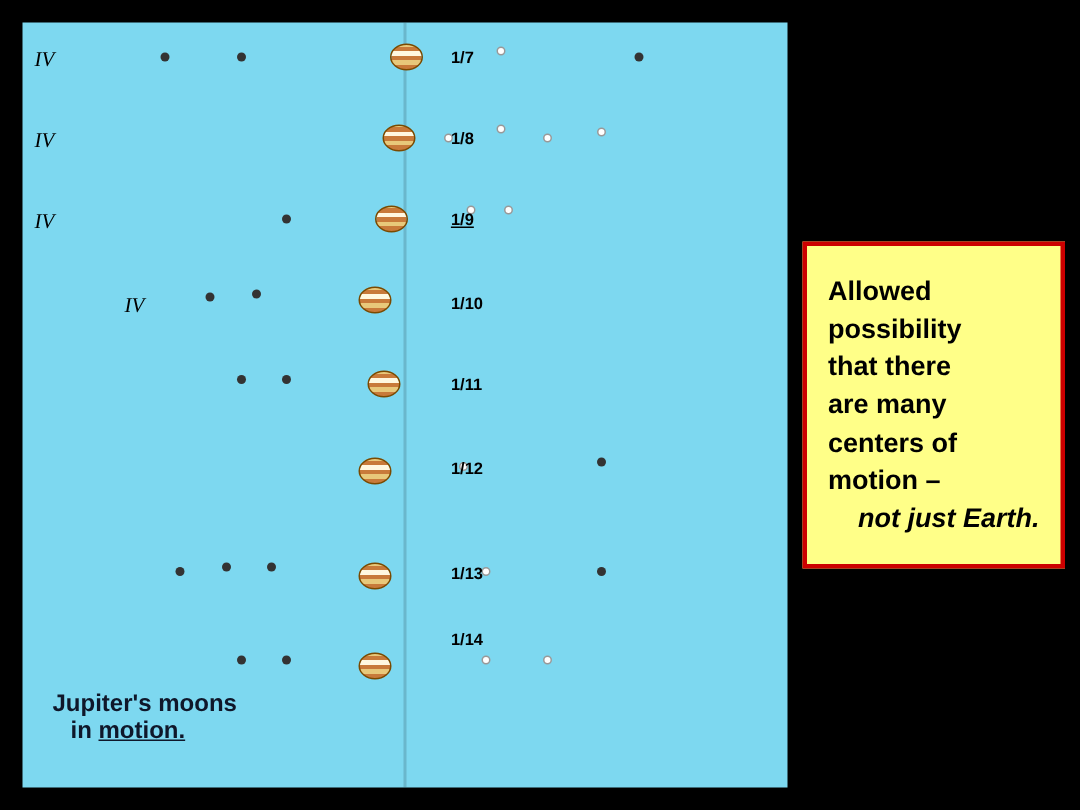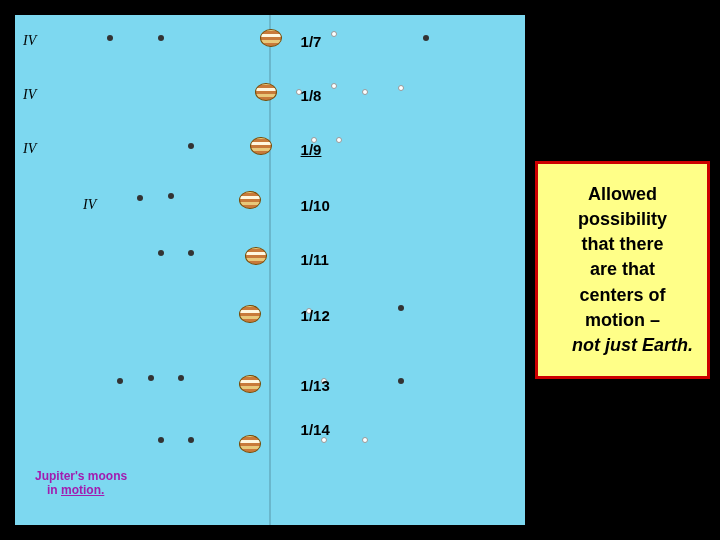--- a/index.html
+++ b/index.html
@@ -37,54 +37,54 @@
       padding: 15px 10px;
     }
     .text-box {
       background: #ffff88;
       border: 3px solid #cc0000;
       padding: 18px 14px;
       font-family: Arial, sans-serif;
       font-size: 18px;
       font-weight: bold;
       color: #000;
-      text-align: center;
+      text-align: left;
       line-height: 1.4;
     }
     .text-box em {
       font-style: italic;
       margin-left: 20px;
     }
 
     
     .jupiter-label {
       position: absolute;
       bottom: 28px;
       left: 20px;
       font-family: Arial, sans-serif;
-      font-size: 12px;
+      font-size: 16px;
       font-weight: bold;
-      color: #a21caf;
+      color: #0f172a;
     }
     .jupiter-label u { text-decoration: underline; }
 
     
     .row-label {
       position: absolute;
       font-family: 'Times New Roman', serif;
       font-size: 14px;
       color: #000;
       font-style: italic;
     }
 
     
     .frac-label {
       position: absolute;
       font-family: Arial, sans-serif;
-      font-size: 15px;
+      font-size: 11px;
       color: #000;
       font-weight: bold;
     }
 
     
     .jupiter {
       position: absolute;
       width: 22px;
       height: 18px;
       border-radius: 50%;
@@ -190,19 +190,19 @@
       <span>Jupiter's moons</span><br>
       <span style="padding-left:12px;">in <u><span>motion.</span></u></span>
     </div>
   </div>
 
   <div class="right-panel">
     <div class="text-box">
       <span>Allowed</span><br>
       <span>possibility</span><br>
       <span>that there</span><br>
-      <span>are that</span><br>
+      <span>are many</span><br>
       <span>centers of</span><br>
       <span>motion –</span><br>
       <em>not just Earth.</em>
     </div>
   </div>
 </div>
 
 </body></html>

